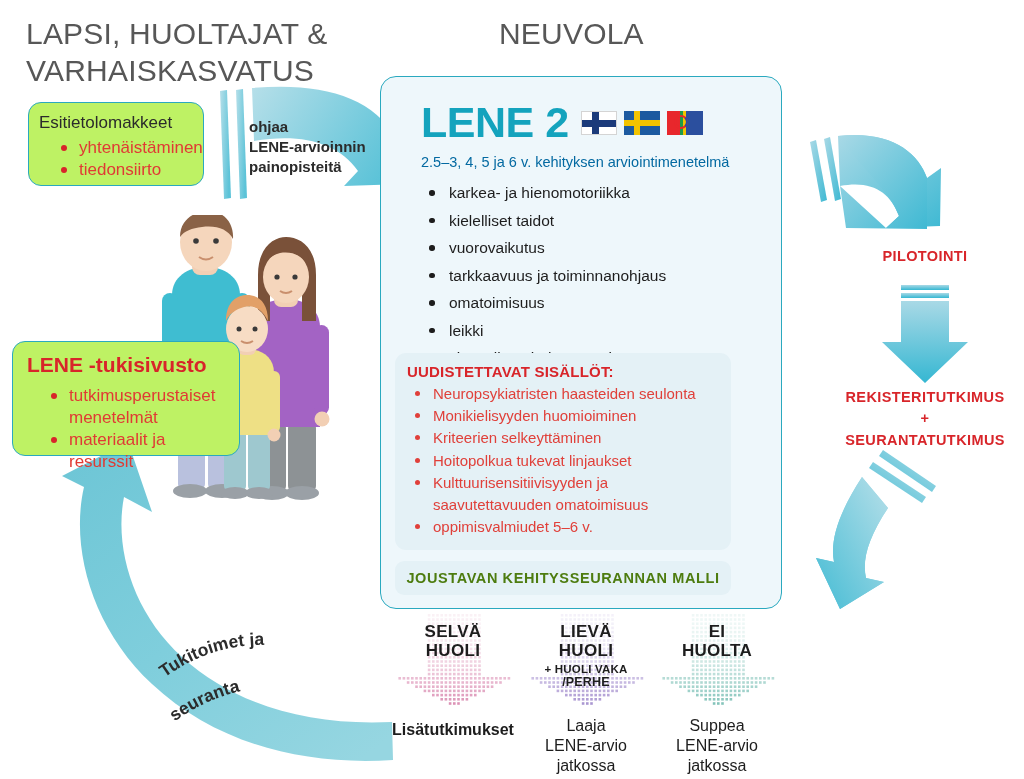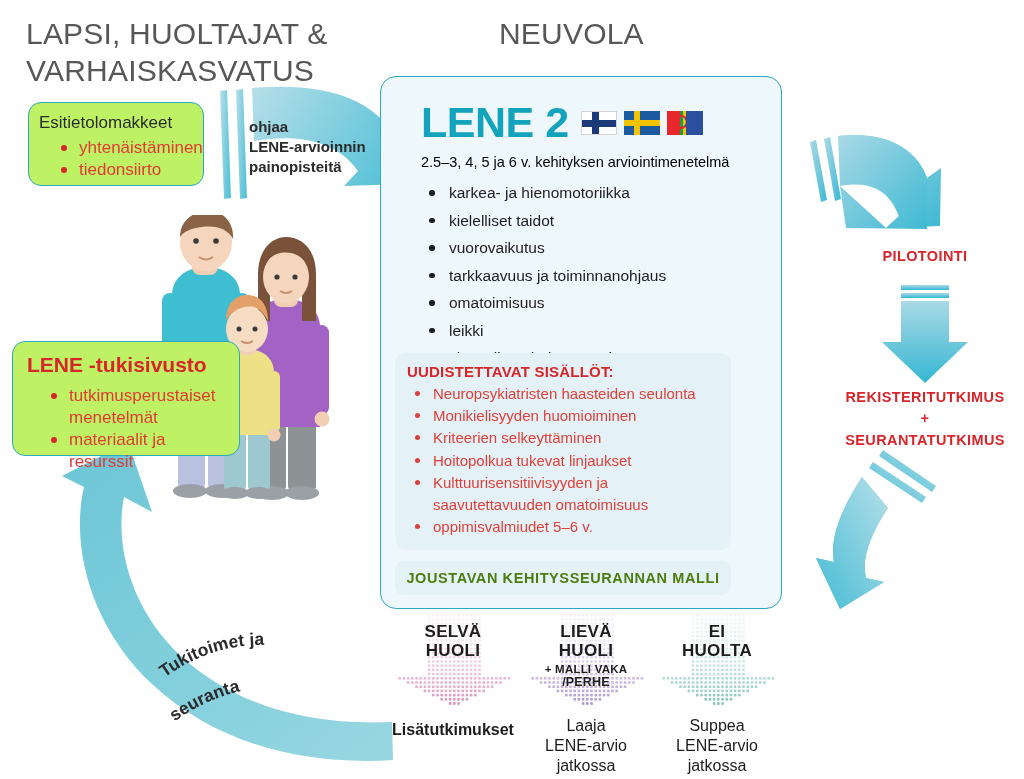--- a/index.html
+++ b/index.html
@@ -57,21 +57,21 @@
   .flag-sa .g{position:absolute;left:13px;top:0;width:3px;height:100%;background:#1f9a4a;}
   .flag-sa .y{position:absolute;left:16px;top:0;width:3px;height:100%;background:#f2c300;}
   .flag-sa .ring{
     position:absolute;left:7px;top:4px;width:14px;height:14px;border-radius:50%;
     border:2px solid #e8272c;box-sizing:border-box;
   }
   .flag-sa .ring2{
     position:absolute;left:7px;top:4px;width:14px;height:14px;border-radius:50%;
     box-sizing:border-box;border:2px solid transparent;border-right-color:#2b4f9e;
   }
-  .lene-sub{font-size:14.5px;color:#000000;}
+  .lene-sub{font-size:14.5px;color:#0369a1;}
   .lene-list{list-style:none;margin:0;padding:0;}
   .lene-list li{position:relative;padding-left:28px;font-size:15.5px;color:#1d1d1d;line-height:1.78;}
   .lene-list li:before{
     content:"";position:absolute;left:8px;top:11px;width:5.5px;height:5.5px;border-radius:50%;background:#1d1d1d;
   }
   #uudis{
     left:14px;top:276px;width:336px;
     background:#e4f1f6;border-radius:11px;padding:10px 12px 12px 12px;box-sizing:border-box;
   }
   .uudis-h{font-size:15px;font-weight:700;color:#d8252a;letter-spacing:0.2px;margin-bottom:3px;}
@@ -947,21 +947,21 @@
         <rect x="65.0" y="86.0" width="2.6" height="2.6" fill="#a48fce" opacity="0.86"></rect>
         <rect x="69.2" y="86.0" width="2.6" height="2.6" fill="#a48fce" opacity="0.86"></rect>
         <rect x="73.4" y="86.0" width="2.6" height="2.6" fill="#a48fce" opacity="0.86"></rect>
         <rect x="77.6" y="86.0" width="2.6" height="2.6" fill="#a48fce" opacity="0.86"></rect>
         <rect x="60.8" y="90.2" width="2.6" height="2.6" fill="#a48fce" opacity="0.93"></rect>
         <rect x="65.0" y="90.2" width="2.6" height="2.6" fill="#a48fce" opacity="0.93"></rect>
         <rect x="69.2" y="90.2" width="2.6" height="2.6" fill="#a48fce" opacity="0.93"></rect>
       </svg>
     <div class="htxt b-title" style="white-space:pre-line;">LIEVÄ
 HUOLI</div>
-    <div class="htxt b-sub1">+ MALLI VAKA</div>
+    <div class="htxt b-sub1">+ HUOLI VAKA</div>
     <div class="htxt b-sub2">/PERHE</div>
     <div class="b-foot abs" style="left:-12px;top:104px;width:154px;white-space:pre-line;">Laaja
 LENE-arvio
 jatkossa</div>
   </div>
 
   <div class="branch" style="left:652px;top:612px;">
     <svg class="dotarrow" viewBox="0 0 130 95" preserveAspectRatio="none">
         <rect x="39.8" y="2.0" width="2.6" height="2.6" fill="#7cc0b6" opacity="0.12"></rect>
         <rect x="44.0" y="2.0" width="2.6" height="2.6" fill="#7cc0b6" opacity="0.12"></rect>

